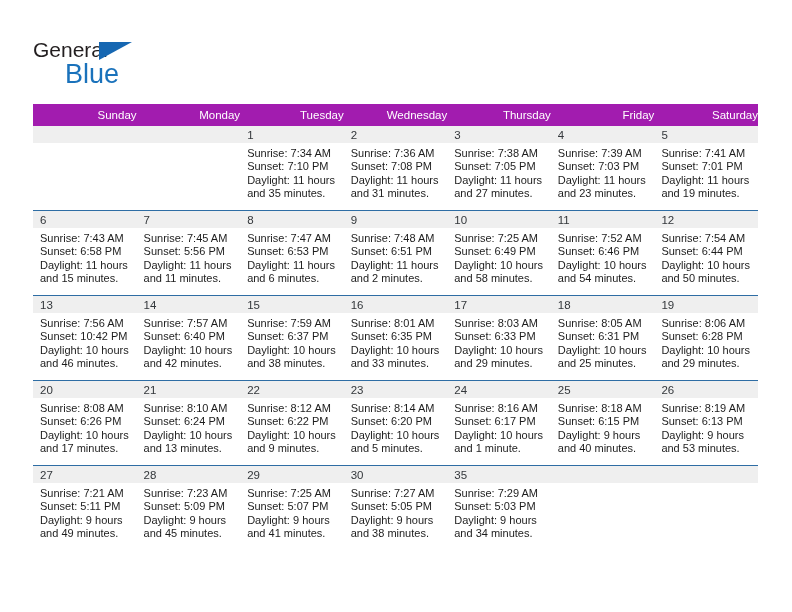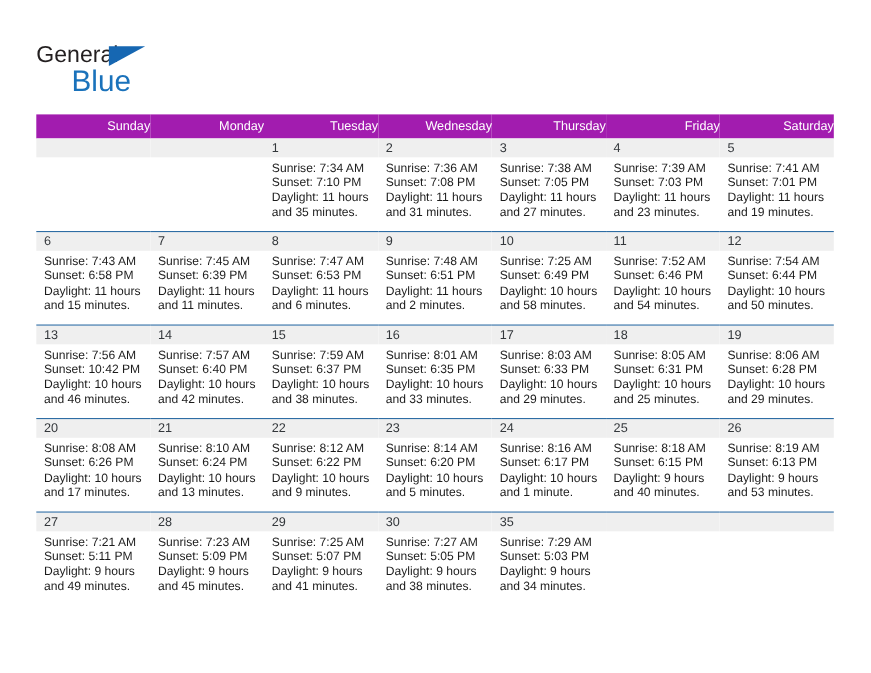--- a/index.html
+++ b/index.html
@@ -242,21 +242,21 @@
                 <div>Sunrise: 7:43 AM</div>
                 <div>Sunset: 6:58 PM</div>
                 <div>Daylight: 11 hours</div>
                 <div>and 15 minutes.</div>
               </div>
             </td>
             <td>
               <div class="daynum-bar">7</div>
               <div class="cell-body">
                 <div>Sunrise: 7:45 AM</div>
-                <div>Sunset: 6:39 PM</div>
+                <div>Sunset: 5:56 PM</div>
                 <div>Daylight: 11 hours</div>
                 <div>and 11 minutes.</div>
               </div>
             </td>
             <td>
               <div class="daynum-bar">8</div>
               <div class="cell-body">
                 <div>Sunrise: 7:47 AM</div>
                 <div>Sunset: 6:53 PM</div>
                 <div>Daylight: 11 hours</div>

